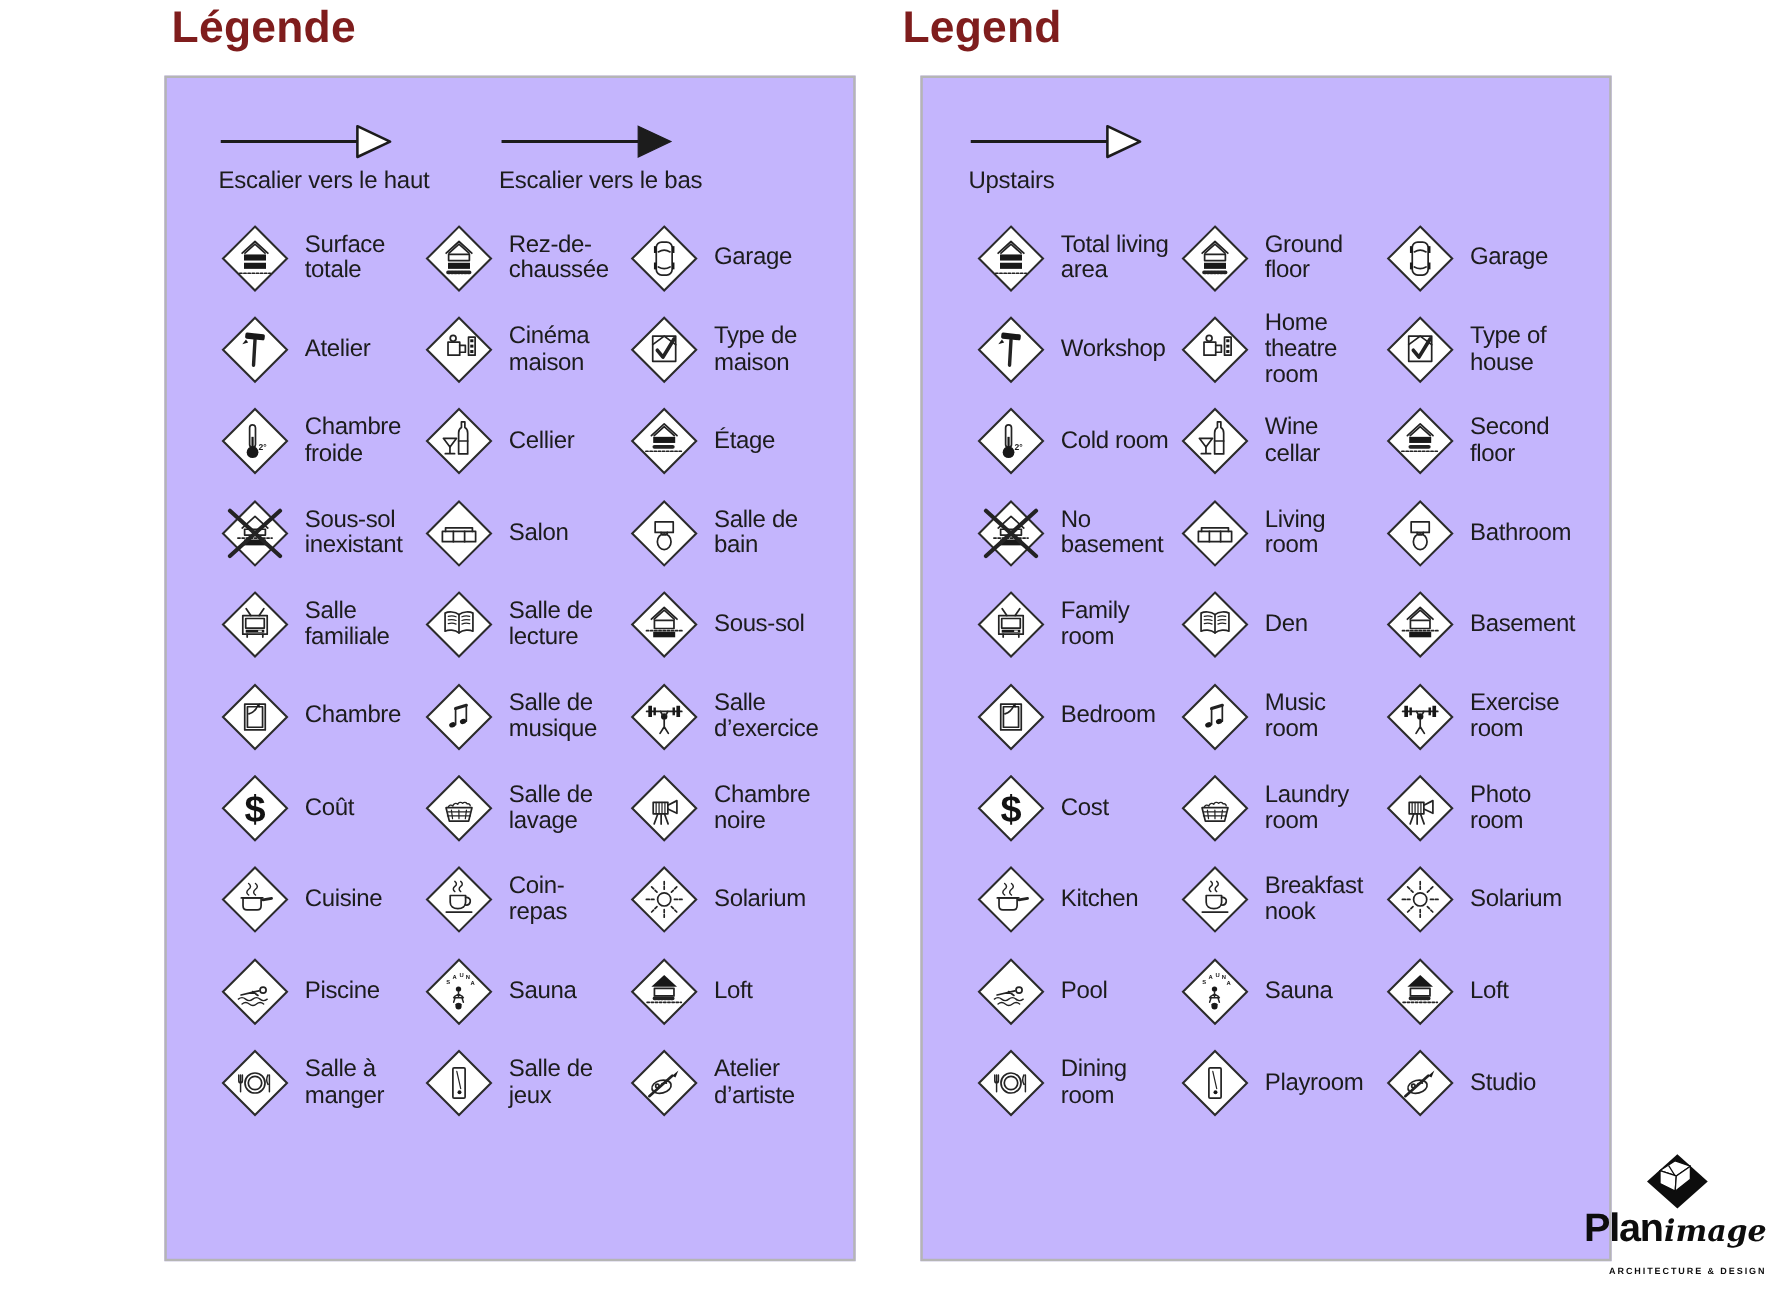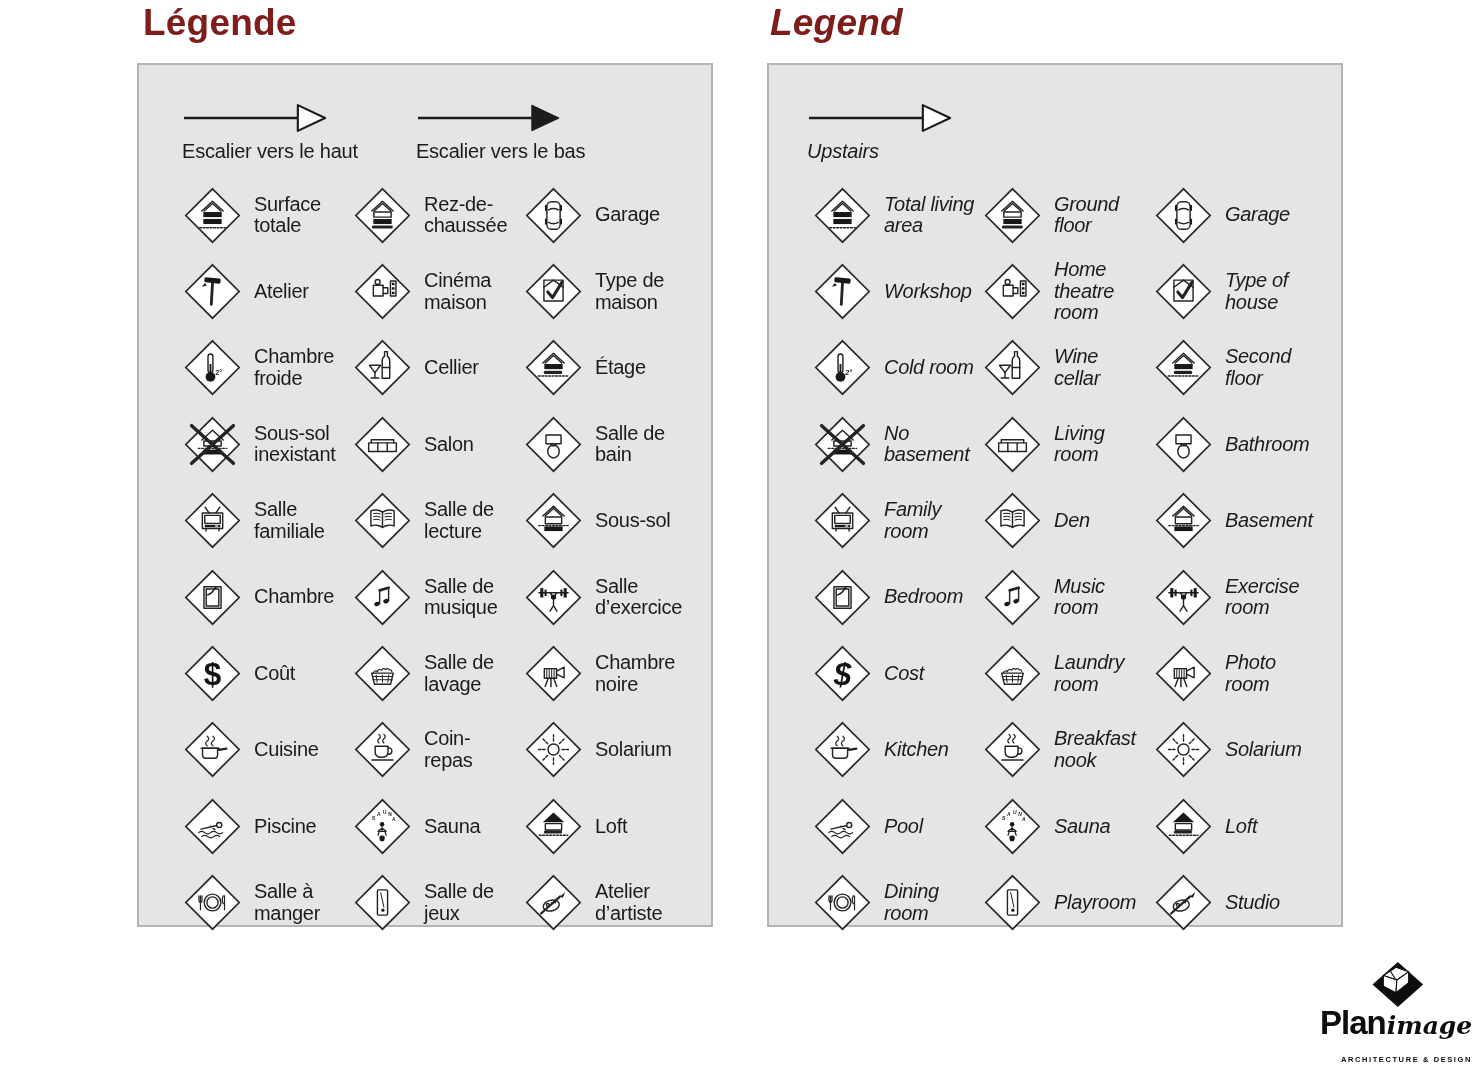--- a/index.html
+++ b/index.html
@@ -6,27 +6,27 @@
   body{
     width:1478px;height:1074px;position:relative;overflow:hidden;
     background:#ffffff;color:#1c1c1c;
     font-family:"Liberation Sans", sans-serif;
   }
   .panel-title{
     position:absolute;top:2px;font-size:37px;font-weight:700;
     letter-spacing:0.2px;color:#7f1d1d;
   }
   #title-fr{left:143px;}
-  #title-en{left:770px;font-style:italic;}
+  #title-en{left:752px;}
   .panel{
-    position:absolute;top:63px;width:576px;height:864px;
-    border:2px solid #b5b5b5;box-sizing:border-box;background:#e5e5e5;
+    position:absolute;top:63px;width:576px;height:988px;
+    border:2px solid #b5b5b5;box-sizing:border-box;background:#c4b5fd;
   }
   #panel-fr{left:137px;}
-  #panel-en{left:767px;font-style:italic;}
+  #panel-en{left:767px;}
   .arrows{position:absolute;top:36px;display:flex;}
   #panel-fr .arrows{left:43px;gap:58px;}
   #panel-en .arrows{left:38px;gap:24px;}
   .arrow-block{display:flex;flex-direction:column;}
   .arrow-svg{width:146px;height:34px;overflow:visible;}
   .arrow-label{margin-top:5px;font-size:20px;letter-spacing:-0.2px;white-space:nowrap;}
   .entries{
     position:absolute;top:112px;display:grid;
     grid-template-columns:170px 171px 1fr;grid-auto-rows:76.4px;
   }

